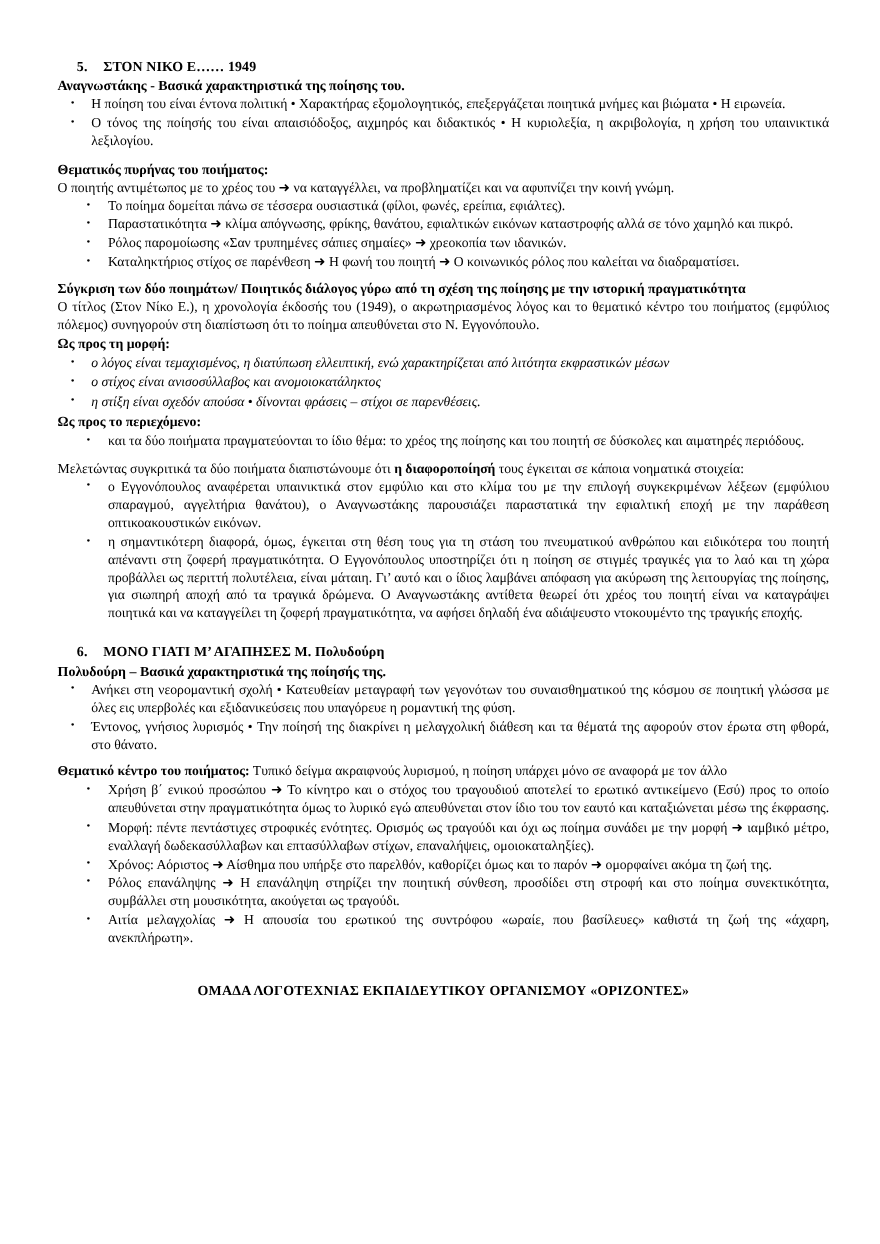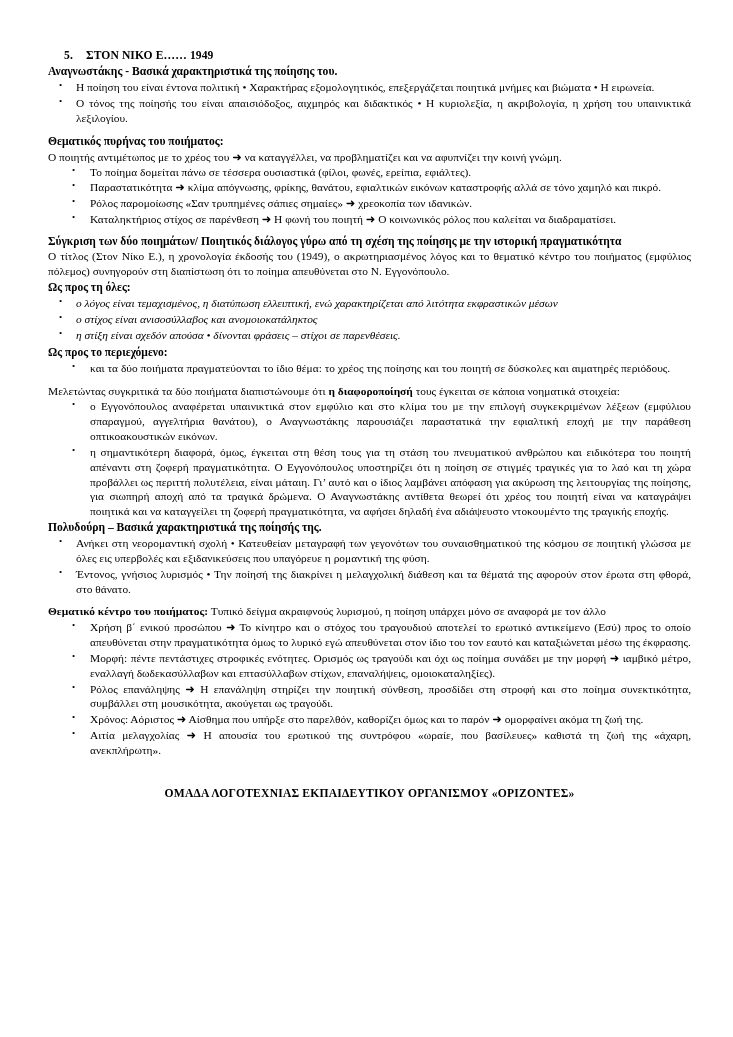--- a/index.html
+++ b/index.html
@@ -141,53 +141,54 @@
     <ul class="bl lvlB">
       <li>Το ποίημα δομείται πάνω σε τέσσερα ουσιαστικά (φίλοι, φωνές, ερείπια, εφιάλτες).</li>
       <li>Παραστατικότητα ➜ κλίμα απόγνωσης, φρίκης, θανάτου, εφιαλτικών εικόνων καταστροφής αλλά σε τόνο χαμηλό και πικρό.</li>
       <li>Ρόλος παρομοίωσης «Σαν  τρυπημένες σάπιες σημαίες» ➜ χρεοκοπία των ιδανικών.</li>
       <li>Καταληκτήριος στίχος σε παρένθεση ➜ Η φωνή του ποιητή ➜ Ο κοινωνικός ρόλος που καλείται να διαδραματίσει.</li>
     </ul>
 
     <p class="it-head">Σύγκριση των δύο ποιημάτων/ Ποιητικός διάλογος γύρω από τη σχέση της ποίησης με την ιστορική πραγματικότητα</p>
     <p class="lead-p">Ο τίτλος (Στον Νίκο Ε.), η χρονολογία έκδοσής του (1949), ο ακρωτηριασμένος λόγος και το θεματικό κέντρο του ποιήματος (εμφύλιος πόλεμος) συνηγορούν στη διαπίστωση ότι το ποίημα απευθύνεται στο Ν. Εγγονόπουλο.</p>
 
-    <p class="small-head">Ως προς τη όλες:</p>
+    <p class="small-head">Ως προς τη μορφή:</p>
     <ul class="bl lvlA it">
       <li>ο λόγος είναι τεμαχισμένος, η διατύπωση ελλειπτική, ενώ χαρακτηρίζεται από λιτότητα  εκφραστικών μέσων</li>
       <li>ο στίχος είναι ανισοσύλλαβος και ανομοιοκατάληκτος</li>
       <li>η στίξη είναι σχεδόν απούσα • δίνονται φράσεις – στίχοι σε παρενθέσεις.</li>
     </ul>
 
     <p class="small-head">Ως προς το περιεχόμενο:</p>
     <ul class="bl lvlB">
       <li>και τα δύο ποιήματα πραγματεύονται το ίδιο θέμα: το χρέος της ποίησης και του ποιητή σε δύσκολες και αιματηρές περιόδους.</li>
     </ul>
 
     <p class="mix-head"><span>Μελετώντας συγκριτικά τα δύο ποιήματα διαπιστώνουμε ότι </span><b>η διαφοροποίησή</b><span> τους έγκειται σε κάποια νοηματικά στοιχεία:</span></p>
 
     <ul class="bl lvlB">
       <li>ο Εγγονόπουλος αναφέρεται υπαινικτικά στον εμφύλιο και στο κλίμα του με την επιλογή συγκεκριμένων λέξεων (εμφύλιου σπαραγμού, αγγελτήρια θανάτου), ο Αναγνωστάκης παρουσιάζει παραστατικά την εφιαλτική εποχή με την παράθεση  οπτικοακουστικών εικόνων.</li>
       <li>η σημαντικότερη διαφορά, όμως, έγκειται στη θέση τους για τη στάση του πνευματικού ανθρώπου και ειδικότερα του ποιητή απέναντι στη ζοφερή πραγματικότητα. Ο Εγγονόπουλος υποστηρίζει ότι η ποίηση σε στιγμές τραγικές για το λαό και τη χώρα προβάλλει ως περιττή πολυτέλεια, είναι μάταιη. Γι’ αυτό και ο ίδιος λαμβάνει απόφαση για ακύρωση της λειτουργίας της ποίησης, για σιωπηρή αποχή από τα τραγικά δρώμενα. Ο Αναγνωστάκης αντίθετα θεωρεί ότι χρέος του ποιητή είναι να καταγράψει ποιητικά και να καταγγείλει τη ζοφερή πραγματικότητα, να αφήσει δηλαδή ένα αδιάψευστο ντοκουμέντο της τραγικής εποχής.</li>
     </ul>
 
+    <p class="sec-num" style="margin-top:17px;"><span class="n">6.</span><span>ΜΟΝΟ ΓΙΑΤΙ Μ’ ΑΓΑΠΗΣΕΣ  Μ. Πολυδούρη</span></p>
 
     <p class="sub-head">Πολυδούρη – Βασικά χαρακτηριστικά της ποίησής της.</p>
 
     <ul class="bl lvlA">
       <li>Ανήκει στη νεορομαντική σχολή  • Κατευθείαν μεταγραφή των  γεγονότων του συναισθηματικού της κόσμου σε ποιητική γλώσσα με όλες εις υπερβολές και εξιδανικεύσεις που υπαγόρευε η ρομαντική της φύση.</li>
       <li>Έντονος, γνήσιος λυρισμός • Την ποίησή της διακρίνει η μελαγχολική διάθεση και τα θέματά της αφορούν στον έρωτα στη φθορά, στο θάνατο.</li>
     </ul>
 
     <p class="mix-head" style=""><b>Θεματικό κέντρο του ποιήματος:</b><span> Τυπικό δείγμα ακραιφνούς λυρισμού, η ποίηση υπάρχει μόνο σε αναφορά με τον άλλο</span></p>
 
     <ul class="bl lvlB">
       <li>Χρήση β΄ ενικού προσώπου ➜ Το κίνητρο και ο στόχος του τραγουδιού αποτελεί το ερωτικό αντικείμενο (Εσύ) προς το οποίο απευθύνεται στην πραγματικότητα όμως το λυρικό εγώ απευθύνεται στον ίδιο του τον εαυτό και καταξιώνεται  μέσω της έκφρασης.</li>
       <li>Μορφή: πέντε πεντάστιχες στροφικές ενότητες. Ορισμός ως τραγούδι και όχι ως ποίημα συνάδει με την μορφή ➜ ιαμβικό μέτρο, εναλλαγή δωδεκασύλλαβων και επτασύλλαβων στίχων, επαναλήψεις, ομοιοκαταληξίες).</li>
+      <li>Χρόνος: Αόριστος ➜ Αίσθημα που υπήρξε στο παρελθόν, καθορίζει όμως και το παρόν ➜ ομορφαίνει ακόμα τη ζωή της.</li>
       <li>Ρόλος επανάληψης ➜ Η επανάληψη στηρίζει την ποιητική σύνθεση, προσδίδει στη στροφή και στο ποίημα συνεκτικότητα, συμβάλλει στη μουσικότητα, ακούγεται ως τραγούδι.</li>
-      <li>Χρόνος: Αόριστος ➜ Αίσθημα που υπήρξε στο παρελθόν, καθορίζει όμως και το παρόν ➜ ομορφαίνει ακόμα τη ζωή της.</li>
       <li>Αιτία μελαγχολίας ➜ Η απουσία του ερωτικού της συντρόφου «ωραίε, που βασίλευες»  καθιστά τη ζωή της «άχαρη, ανεκπλήρωτη».</li>
     </ul>
 
     <p class="footer">ΟΜΑΔΑ ΛΟΓΟΤΕΧΝΙΑΣ ΕΚΠΑΙΔΕΥΤΙΚΟΥ ΟΡΓΑΝΙΣΜΟΥ «ΟΡΙΖΟΝΤΕΣ»</p>
 
   </div>
 </div>
 
 </body></html>

